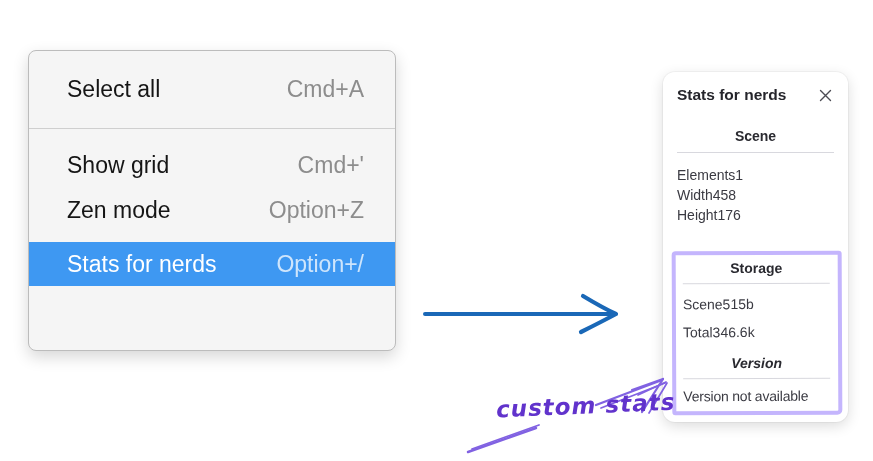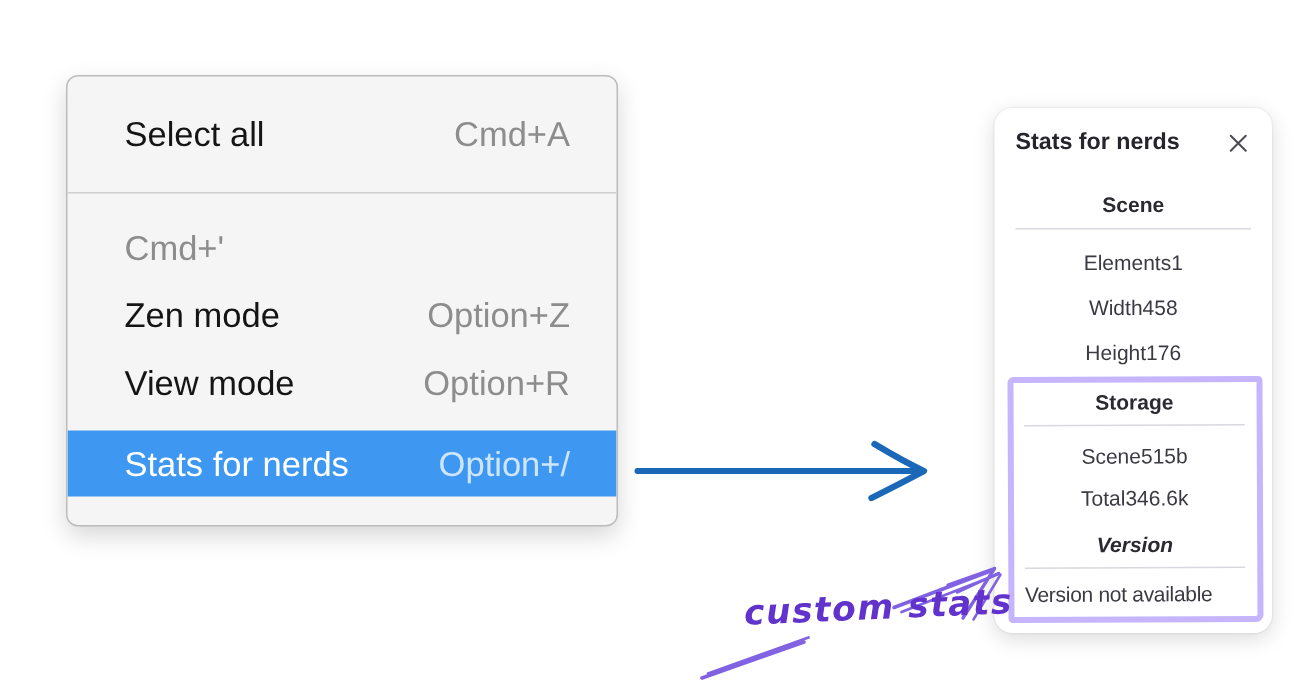--- a/index.html
+++ b/index.html
@@ -14,21 +14,21 @@
   #canvas {
     position: relative;
     width: 873px;
     height: 461px;
     background: #ffffff;
   }
 
   
   .context-menu {
     position: absolute;
-    left: 44px;
+    left: 28px;
     top: 50px;
     width: 368px;
     height: 301px;
     box-sizing: border-box;
     background: #f5f5f5;
     border: 1px solid #bcbcbc;
     border-radius: 8px;
     box-shadow: 0 6px 16px rgba(0,0,0,0.16);
     padding-top: 10px;
     font-size: 23px;
@@ -110,27 +110,27 @@
     line-height: 16px;
   }
   .heading-scene { margin-top: 22px; }
   .divider {
     height: 1px;
     background: #d8d8de;
   }
   .divider-scene { margin-top: 8px; }
   .stat-row {
     display: flex;
-    justify-content: center;
+    justify-content: flex-start;
     height: 20px;
     line-height: 20px;
   }
   .row-elements { margin-top: 12px; }
-  .row-width    { margin-top: 10px; }
-  .row-height   { margin-top: 10px; }
+  .row-width    { }
+  .row-height   { }
 
   
   .annotation-box {
     position: absolute;
     left: 9px;
     top: 179px;
     width: 170px;
     height: 164px;
     box-sizing: border-box;
     border: 4px solid #c4b5fd;
@@ -183,29 +183,26 @@
 <div id="canvas">
 
   <div class="context-menu">
     <div class="menu-row first">
       <span class="label">Select all</span>
       <span class="shortcut">Cmd+A</span>
     </div>
     <div class="menu-separator"></div>
     <div class="menu-group2">
       <div class="menu-row">
+        <span class="label">Show grid</span>
         <span class="shortcut">Cmd+'</span>
       </div>
       <div class="menu-row">
         <span class="label">Zen mode</span>
         <span class="shortcut">Option+Z</span>
-      </div>
-      <div class="menu-row">
-        <span class="label">View mode</span>
-        <span class="shortcut">Option+R</span>
       </div>
       <div class="menu-row highlighted">
         <span class="label">Stats for nerds</span>
         <span class="shortcut">Option+/</span>
       </div>
     </div>
   </div>
 
   <div class="stats-panel">
     <div class="panel-header">

